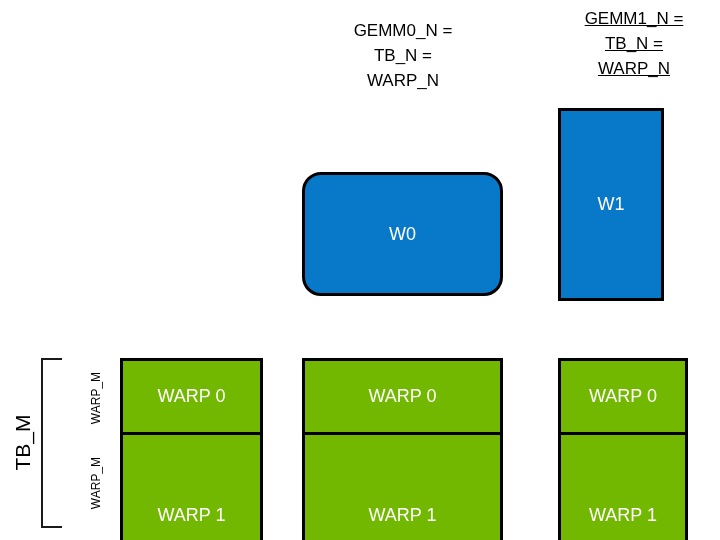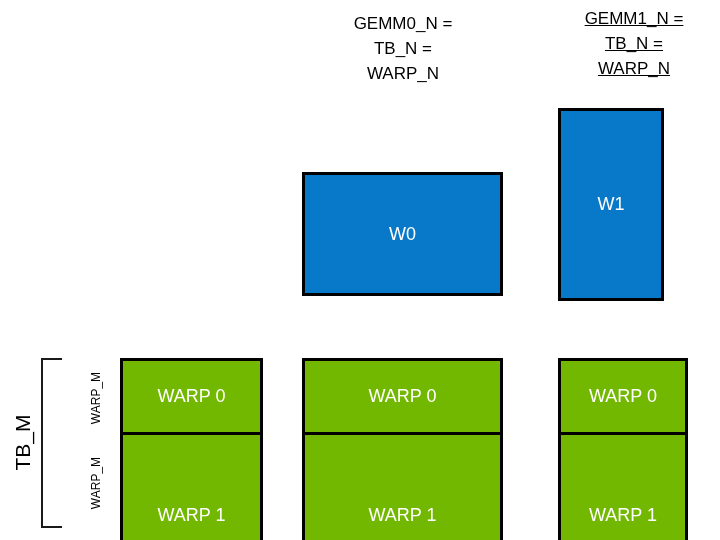--- a/index.html
+++ b/index.html
@@ -20,36 +20,36 @@
   
   .col-caption {
     position: absolute;
     text-align: center;
     font-size: 17px;
     line-height: 25px;
     color: #000000;
     white-space: pre-line;
     letter-spacing: 0px;
   }
-  #caption-gemm0 { left: 318px; top: 11px; width: 170px; }
+  #caption-gemm0 { left: 318px; top: 18px; width: 170px; }
   #caption-gemm1 { left: 549px; top: 6px; width: 170px; text-decoration: underline; }
 
   
   .blue-box {
     position: absolute;
     background: #0878c8;
     border: 3px solid #000000;
     box-sizing: border-box;
     display: flex;
     align-items: center;
     justify-content: center;
     color: #ffffff;
     font-size: 18px;
   }
-  #blue-w0 { left: 302px; top: 172px; width: 201px; height: 124px; }
+  #blue-w0 { left: 302px; top: 172px; width: 201px; height: 124px; border-radius: 19px; }
   #blue-w1 { left: 558px; top: 108px; width: 106px; height: 193px; }
 
   
   .green-col {
     position: absolute;
     top: 358px;
     height: 197px;
     border: 3px solid #000000;
     box-sizing: border-box;
     background: #72b800;

